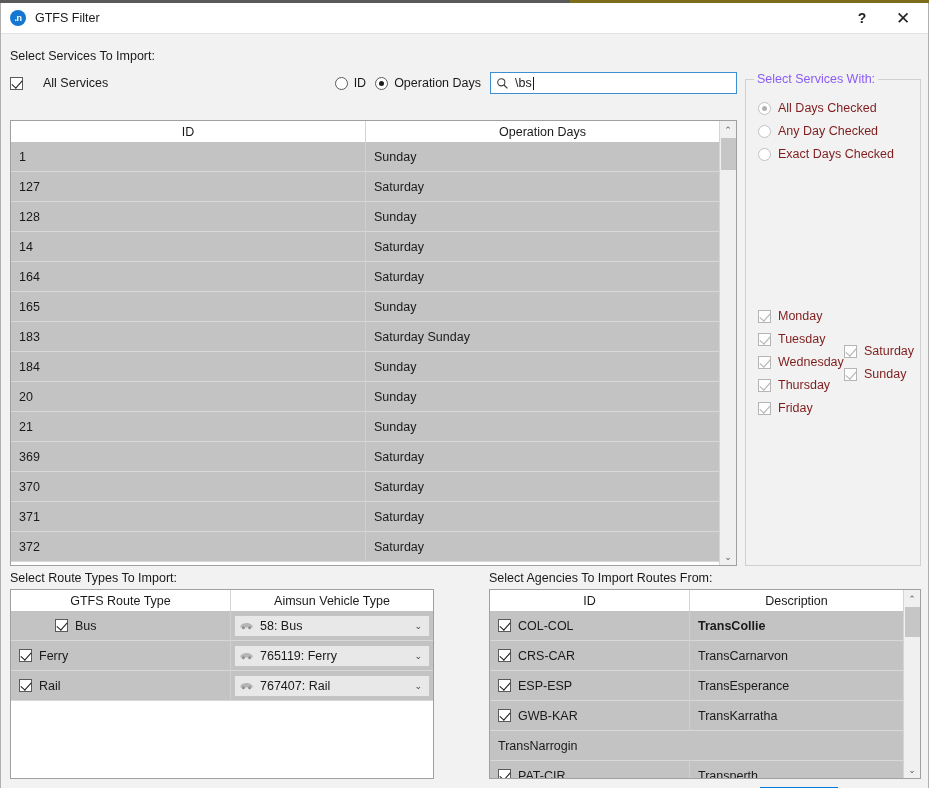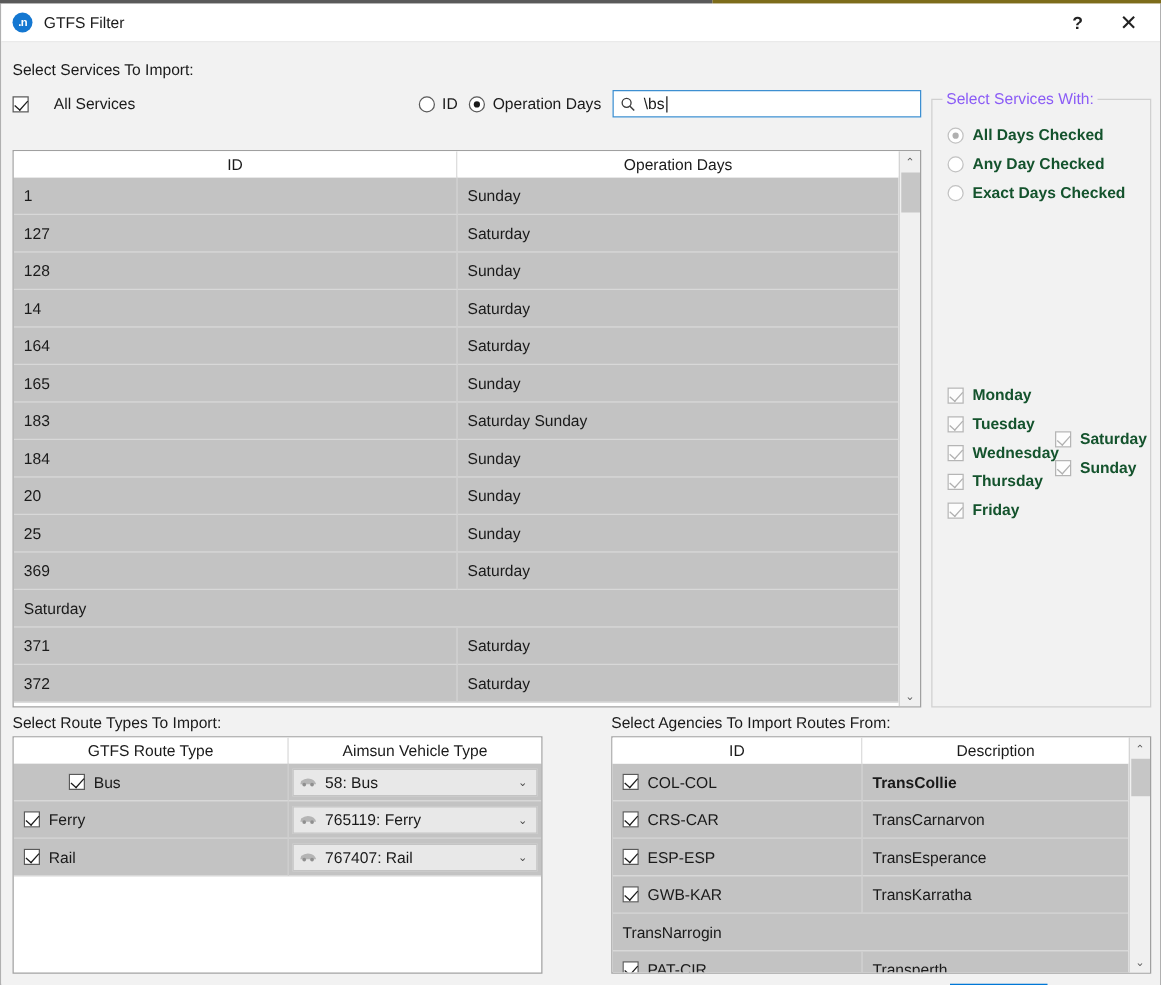--- a/index.html
+++ b/index.html
@@ -77,21 +77,21 @@
     width: 13px; height: 13px; border-radius: 50%;
     border: 1px solid #5a5a5a; background: #fff;
     display: inline-block; position: relative; flex: 0 0 13px;
   }
   .rb.sel::after {
     content: ""; position: absolute; left: 3px; top: 3px;
     width: 5px; height: 5px; border-radius: 50%; background: #1a1a1a;
   }
   .rb.dis { border-color: #c2c2c2; }
   .rb.dis.sel::after { background: #b0b0b0; }
-  .dis-text { color: #14532d; font-weight: bold; }
+  .dis-text { color: #7f1d1d; }
 
   
   .top-controls { display: flex; align-items: center; height: 24px; }
   .allsvc { display: flex; align-items: center; gap: 20px; text-align: right; }
   .spacer-flex { flex: 1; }
   .radio-grp { display: flex; align-items: center; gap: 6px; margin-right: 9px; }
 
   .search-box {
     width: 247px; height: 22px;
     border: 1px solid #3d8fd1; background: #fff;
@@ -263,28 +263,29 @@
           </div>
           <div class="tr">
             <div class="td sep" style="width:355px;">184</div>
             <div class="td" style="flex:1;">Sunday</div>
           </div>
           <div class="tr">
             <div class="td sep" style="width:355px;">20</div>
             <div class="td" style="flex:1;">Sunday</div>
           </div>
           <div class="tr">
-            <div class="td sep" style="width:355px;">25</div>
+            <div class="td sep" style="width:355px;">21</div>
             <div class="td" style="flex:1;">Sunday</div>
           </div>
           <div class="tr">
             <div class="td sep" style="width:355px;">369</div>
             <div class="td" style="flex:1;">Saturday</div>
           </div>
           <div class="tr">
+            <div class="td sep" style="width:355px;">370</div>
             <div class="td" style="flex:1;">Saturday</div>
           </div>
           <div class="tr">
             <div class="td sep" style="width:355px;">371</div>
             <div class="td" style="flex:1;">Saturday</div>
           </div>
           <div class="tr">
             <div class="td sep" style="width:355px;">372</div>
             <div class="td" style="flex:1;">Saturday</div>
           </div>

